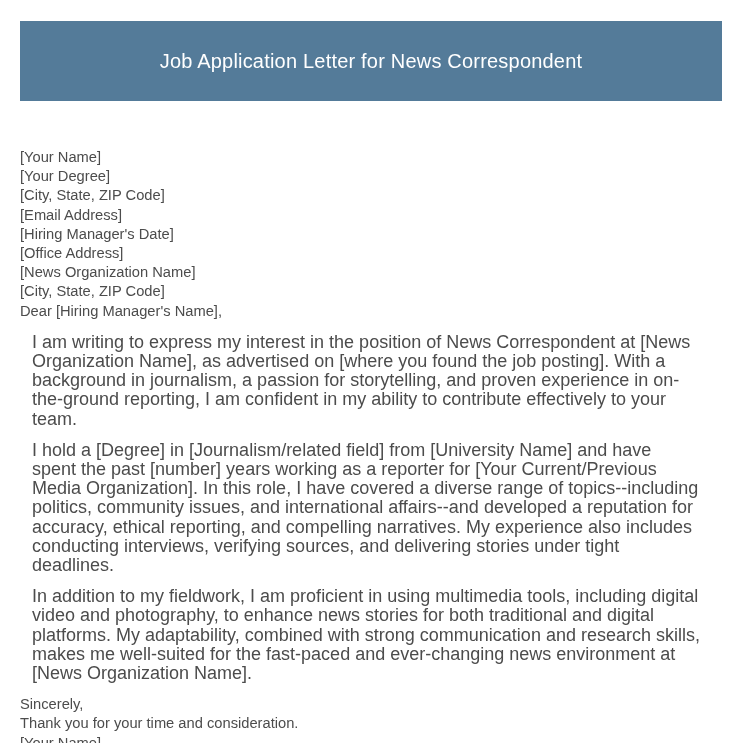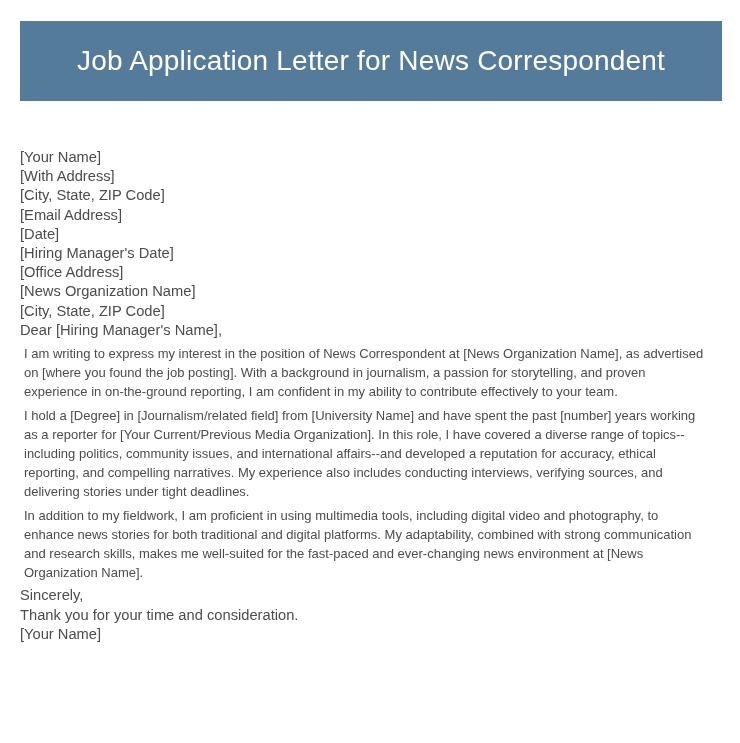--- a/index.html
+++ b/index.html
@@ -29,21 +29,21 @@
     height: 80px;
     background: #547b99;
     display: flex;
     align-items: center;
     justify-content: center;
     box-sizing: border-box;
   }
   .doc-title {
     color: #ffffff;
     font-family: "Liberation Sans", sans-serif;
-    font-size: 28px;
+    font-size: 20px;
     font-weight: 400;
     line-height: 28px;
     letter-spacing: 0.2px;
     text-align: center;
     white-space: nowrap;
   }
   .doc-body {
     position: absolute;
     left: 20px;
     top: 148px;
@@ -57,46 +57,45 @@
     margin: 0;
     padding: 0;
     font-size: 14.7px;
     line-height: 19.2px;
     color: #4c4c4c;
     text-align: left;
     white-space: pre-wrap;
     word-wrap: break-word;
   }
   .letter-para {
-    margin: 4px;
+    margin: 12px;
     padding: 0;
-    font-size: 13px;
+    font-size: 18px;
     line-height: 19.2px;
     color: #4c4c4c;
     text-align: left;
     word-wrap: break-word;
   }
 </style>
 </head>
 <body>
 
 <div class="page">
 
   <div class="doc-header">
     <div class="doc-title">Job Application Letter for News Correspondent</div>
   </div>
 
   <div class="doc-body">
 
     <div>
       <div class="letter-line">[Your Name]</div>
-      <div class="letter-line">[With Address]</div>
+      <div class="letter-line">[Your Degree]</div>
       <div class="letter-line">[City, State, ZIP Code]</div>
       <div class="letter-line">[Email Address]</div>
-      <div class="letter-line">[Date]</div>
     </div>
 
     <div>
       <div class="letter-line">[Hiring Manager's Date]</div>
       <div class="letter-line">[Office Address]</div>
       <div class="letter-line">[News Organization Name]</div>
       <div class="letter-line">[City, State, ZIP Code]</div>
     </div>
 
     <div class="letter-line">Dear [Hiring Manager's Name],</div>

